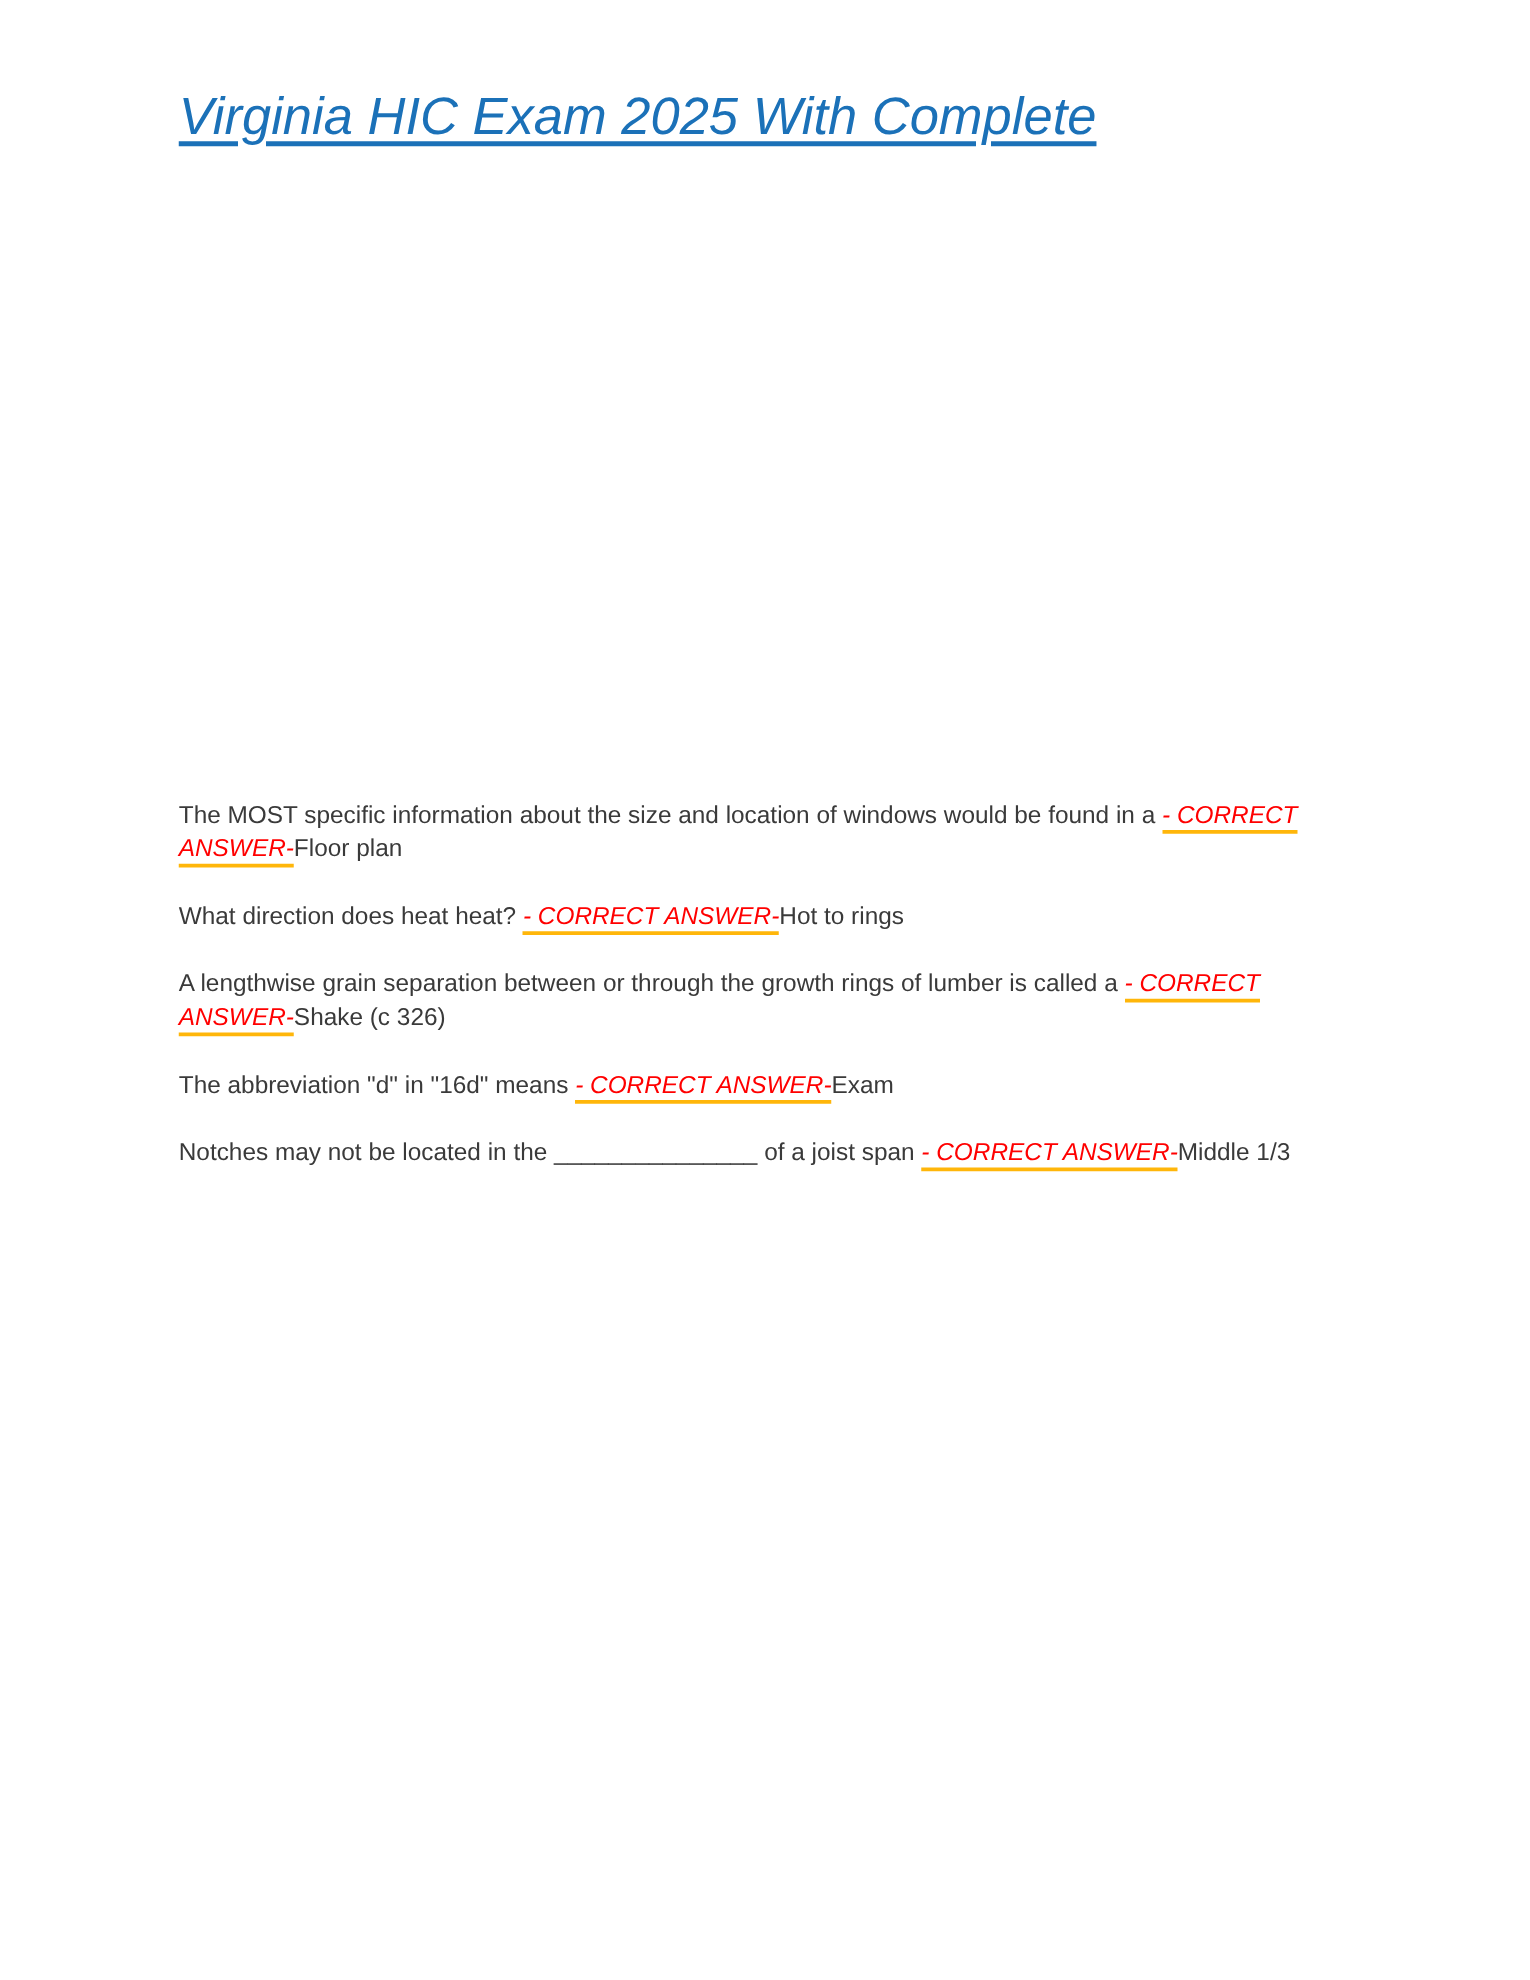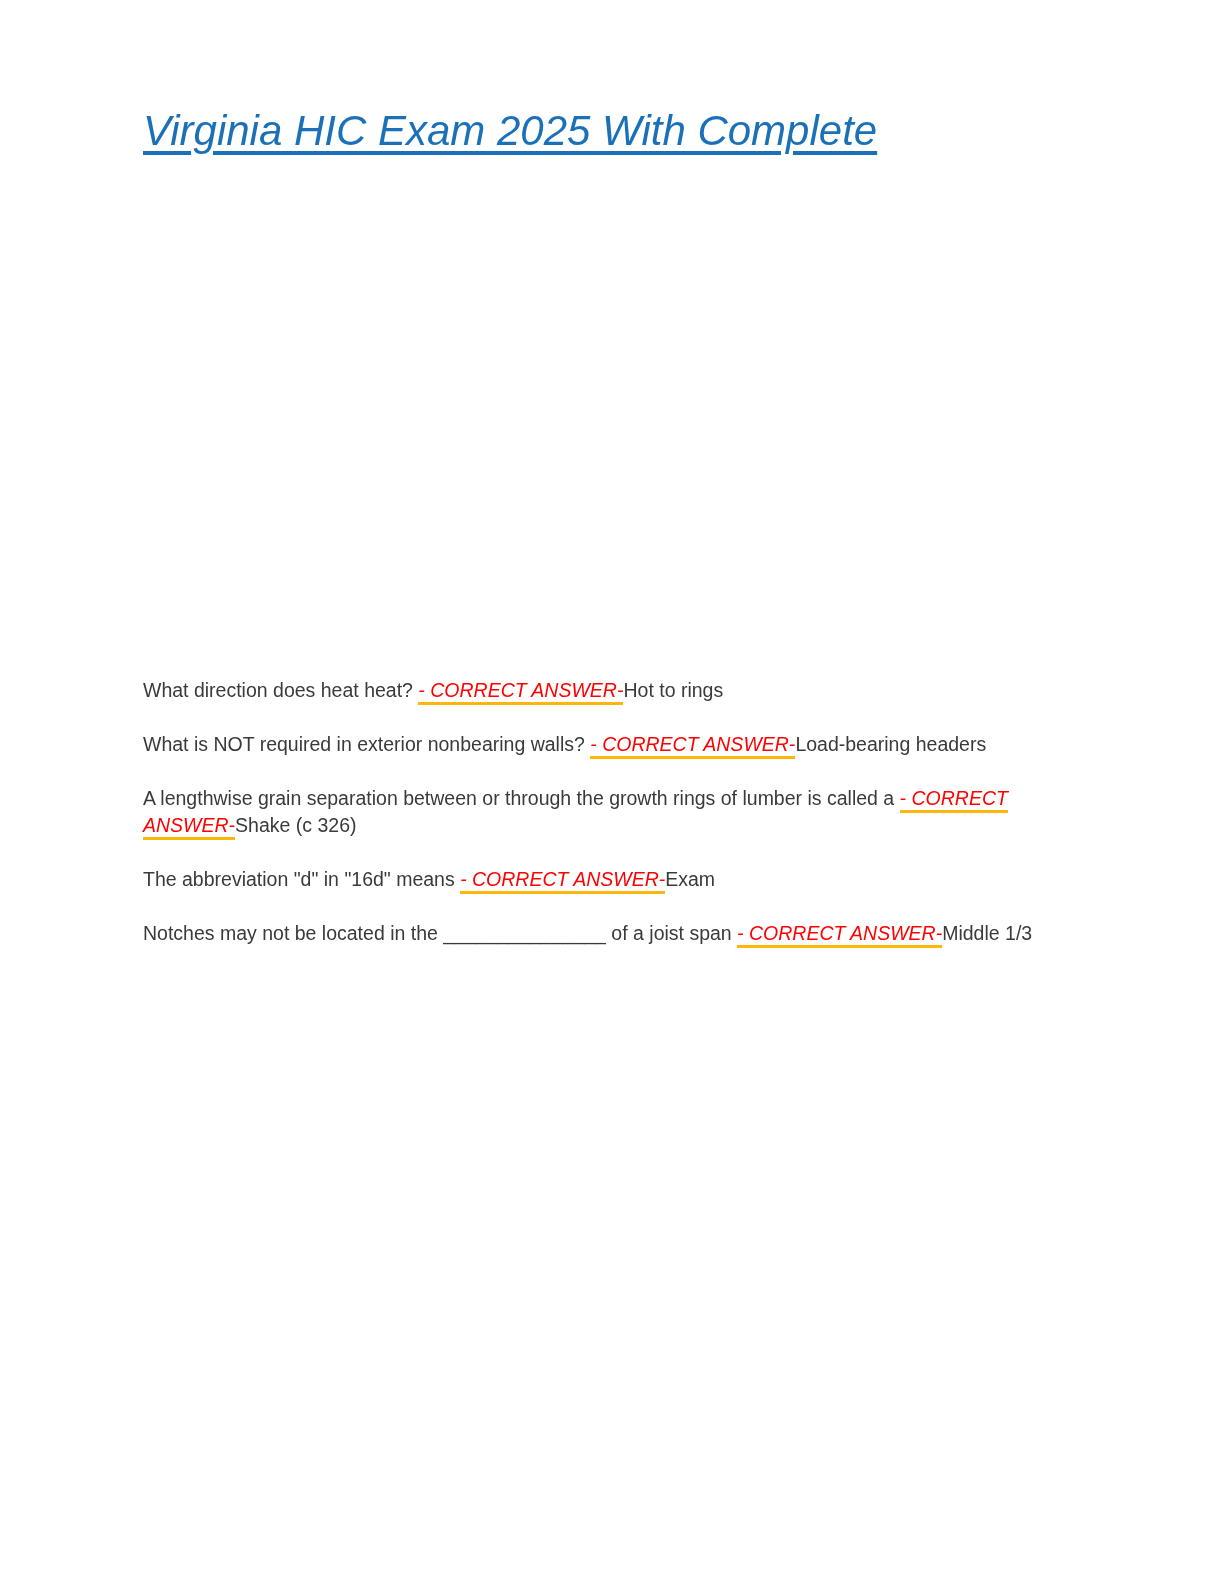--- a/index.html
+++ b/index.html
@@ -11,21 +11,21 @@
     width: 1224px;
     height: 1584px;
     position: relative;
     font-family: "Liberation Sans", "DejaVu Sans", sans-serif;
     overflow: hidden;
   }
   .page {
     box-sizing: border-box;
     width: 1224px;
     height: 1584px;
-    padding: 104px 138px 0 143px;
+    padding: 66px 138px 0 143px;
   }
   .doc-title {
     margin: 0;
     font-style: italic;
     font-weight: normal;
     font-size: 42px;
     line-height: 53px;
     color: var(--title-color, #1b71b8);
     letter-spacing: 0px;
   }
@@ -61,26 +61,26 @@
 
 <div class="page">
 
   <h1 class="doc-title">
     <span class="title-line"><span>Virginia HIC Exam 2025 With Complete</span></span>
   </h1>
 
   <div class="title-body-gap"></div>
 
   <div class="qa-list">
+  <p class="qa-item"><span class="q-text">The MOST specific information about the size and location of windows would be found in a </span><span class="marker">- CORRECT ANSWER-</span><span class="a-text">Floor plan</span></p>
 
   <p class="qa-item"><span class="q-text">What direction does heat heat? </span><span class="marker">- CORRECT ANSWER-</span><span class="a-text">Hot to rings</span></p>
 
 
 
-  <p class="qa-item"><span class="q-text">What is NOT required in exterior nonbearing walls? </span><span class="marker">- CORRECT ANSWER-</span><span class="a-text">Load-bearing headers</span></p>
 
   <p class="qa-item"><span class="q-text">A lengthwise grain separation between or through the growth rings of lumber is called a </span><span class="marker">- CORRECT ANSWER-</span><span class="a-text">Shake (c 326)</span></p>
 
   <p class="qa-item"><span class="q-text">The abbreviation "d" in "16d" means </span><span class="marker">- CORRECT ANSWER-</span><span class="a-text">Exam</span></p>
 
   <p class="qa-item"><span class="q-text">Notches may not be located in the _______________ of a joist span </span><span class="marker">- CORRECT ANSWER-</span><span class="a-text">Middle 1/3</span></p>
 </div>
 
 </div>
 

